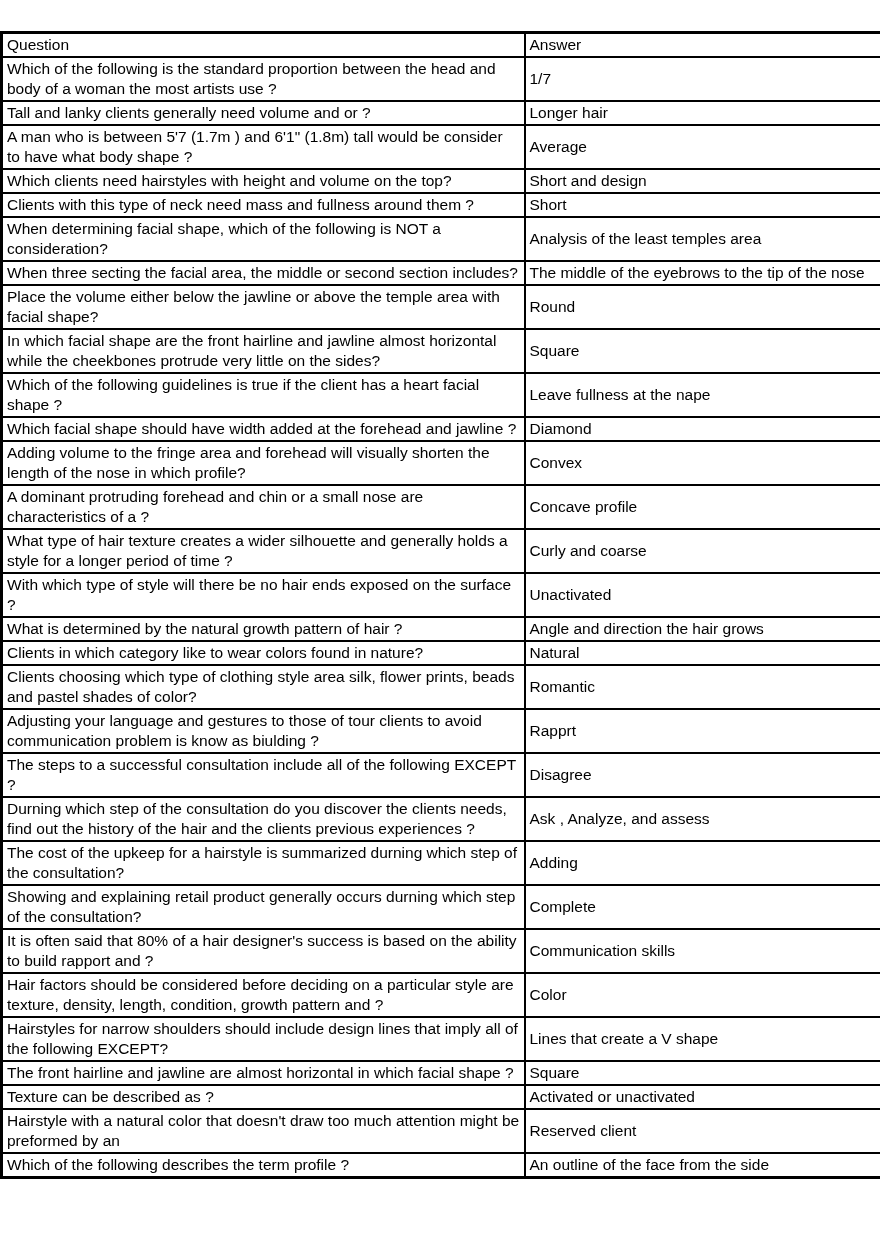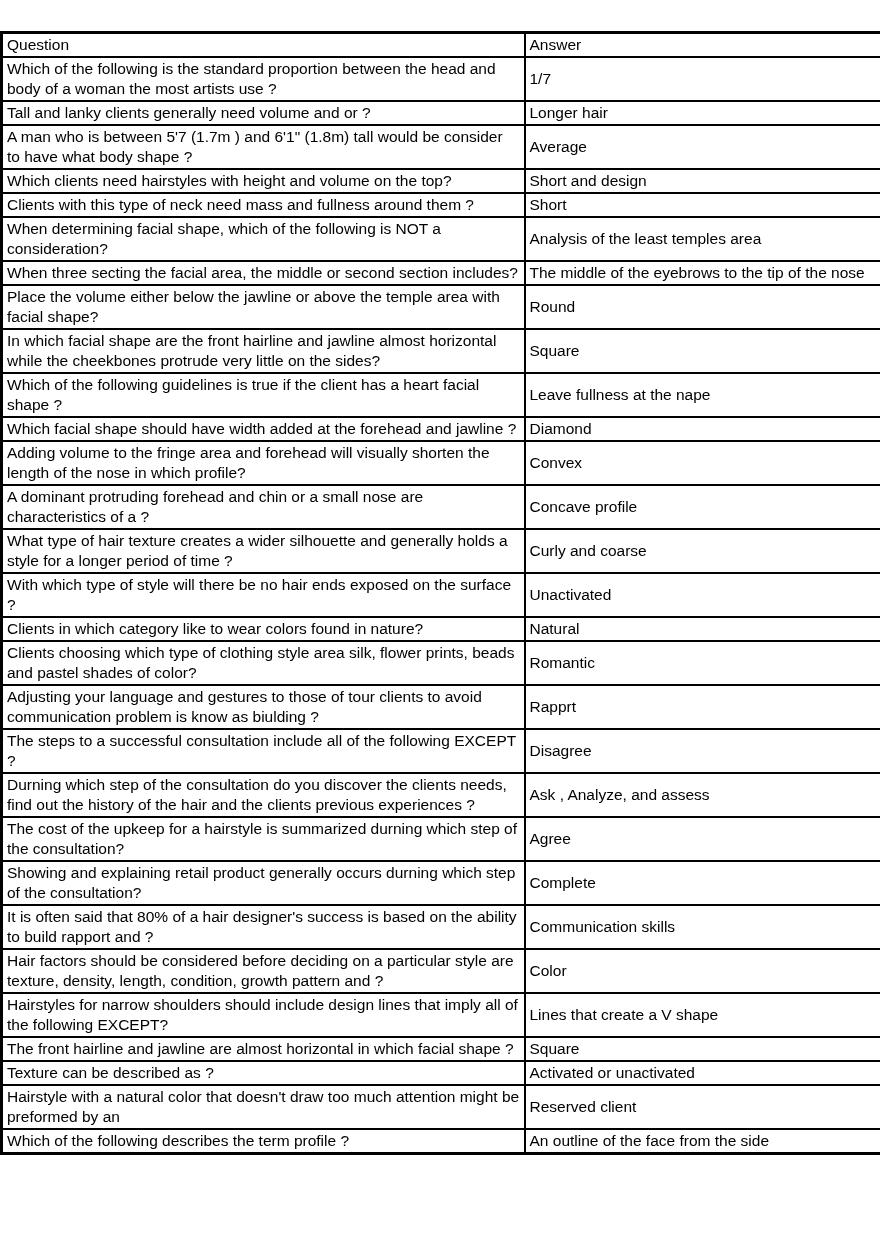--- a/index.html
+++ b/index.html
@@ -118,20 +118,24 @@
   <tr>
     <td>What type of hair texture creates a wider silhouette and generally holds a style for a longer period of time ?</td>
     <td>Curly and coarse</td>
   </tr>
 
   <tr>
     <td>With which type of style will there be no hair ends exposed on the surface ?</td>
     <td>Unactivated</td>
   </tr>
 
+  <tr>
+    <td>What is determined by the natural growth pattern of hair ?</td>
+    <td>Angle and direction the hair grows</td>
+  </tr>
 
   <tr>
     <td>Clients in which category like to wear colors found in nature?</td>
     <td>Natural</td>
   </tr>
 
   <tr>
     <td>Clients choosing which type of clothing style area silk, flower prints, beads and pastel shades of color?</td>
     <td>Romantic</td>
   </tr>
@@ -146,21 +150,21 @@
     <td>Disagree</td>
   </tr>
 
   <tr>
     <td>Durning which step of the consultation do you discover the clients needs, find out the history of the hair and the clients previous experiences ?</td>
     <td>Ask , Analyze, and assess</td>
   </tr>
 
   <tr>
     <td>The cost of the upkeep for a hairstyle is summarized durning which step of the consultation?</td>
-    <td>Agree</td>
+    <td>Adding</td>
   </tr>
 
   <tr>
     <td>Showing and explaining retail product generally occurs durning which step of the consultation?</td>
     <td>Complete</td>
   </tr>
 
   <tr>
     <td>It is often said that 80% of a hair designer's success is based on the ability to build rapport and ?</td>
     <td>Communication skills</td>

